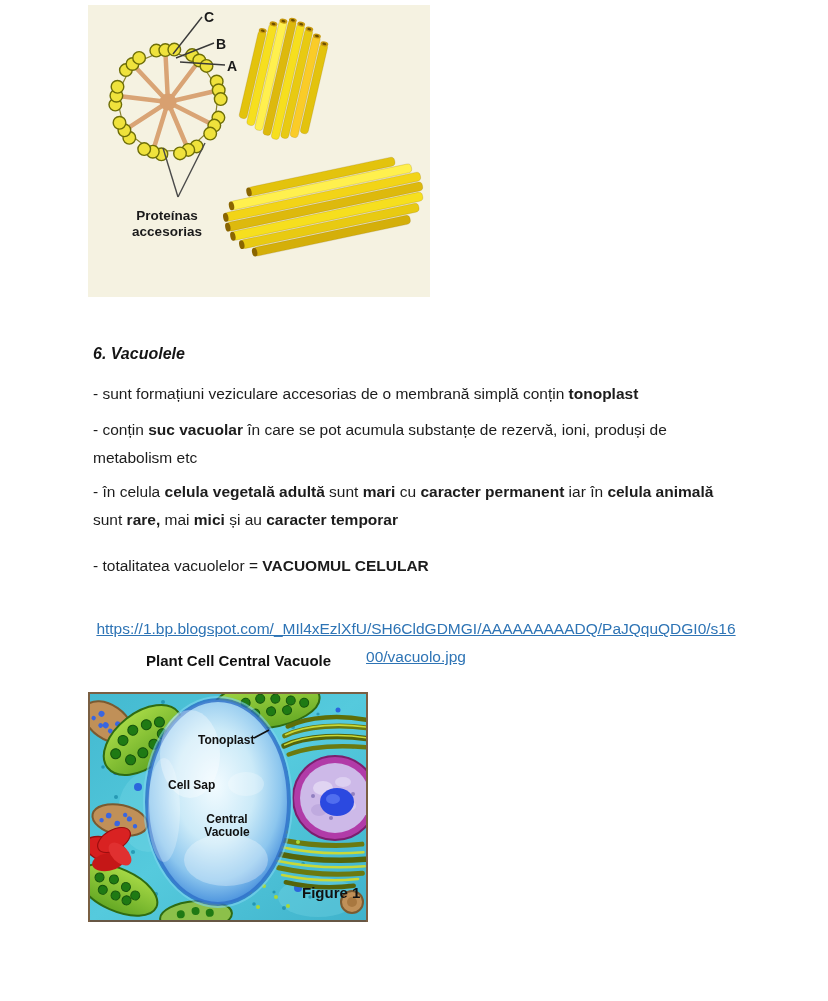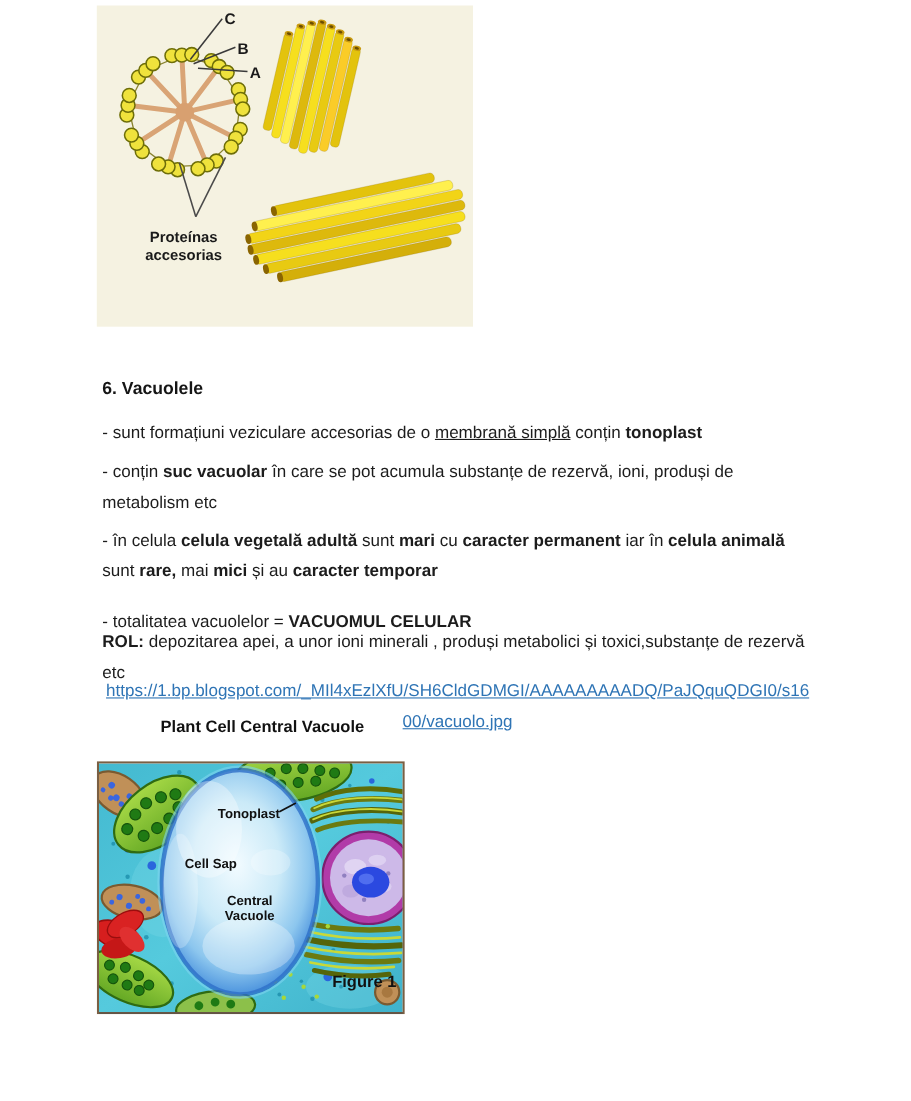--- a/index.html
+++ b/index.html
@@ -1,22 +1,22 @@
 <!DOCTYPE html>
 <html><head>
 <meta charset="utf-8">
 <style>
   html,body{margin:0;padding:0;background:#ffffff;}
   #page{position:relative;width:828px;height:1001px;background:#ffffff;overflow:hidden;
         font-family:"Liberation Sans",sans-serif;}
   .doc-text{position:absolute;left:93px;width:642px;font-size:15.5px;line-height:28px;
             color:#1c1c1c;font-weight:400;}
-  .heading{position:absolute;left:93px;font-size:16px;line-height:20px;font-weight:700;color:#151515;}
+  .heading{position:absolute;left:93px;font-size:16px;line-height:20px;font-weight:700;color:#151515;font-style:italic;}
   .seg-b{font-weight:700;}
-  .seg-u{text-decoration:underline;}
+  .seg-u{}
   #doc-link{position:absolute;left:93px;top:615px;width:646px;font-size:15.5px;line-height:28px;
             color:#2E74B5;text-decoration:underline;word-break:break-all;cursor:pointer;text-align:center;}
   #fig-top{position:absolute;left:88px;top:5px;width:342px;height:292px;background:#F5F2E1;}
   #plant-title{position:absolute;left:146px;top:652px;font-size:15px;font-weight:700;color:#111;}
   #fig-cell{position:absolute;left:88px;top:692px;width:280px;height:230px;}
   #figure1-caption{position:absolute;left:302px;top:884px;font-size:15px;font-weight:700;color:#111;}
   svg text{font-family:"Liberation Sans",sans-serif;}
 </style>
 </head>
 <body>
@@ -162,21 +162,20 @@
   <div class="heading" style="top:344px;">6. Vacuolele</div>
 
   <div class="doc-text" style="top:380px;"><span>- sunt formațiuni veziculare accesorias de o </span><span class="seg-u">membrană simplă</span><span> conțin </span><span class="seg-b">tonoplast</span></div>
 
   <div class="doc-text" style="top:416px;"><span>- conțin </span><span class="seg-b">suc vacuolar</span><span> în care se pot acumula substanțe de rezervă, ioni, produși de metabolism etc</span></div>
 
   <div class="doc-text" style="top:478px;"><span>- în celula </span><span class="seg-b">celula vegetală adultă</span><span> sunt </span><span class="seg-b">mari</span><span> cu </span><span class="seg-b">caracter permanent</span><span> iar în </span><span class="seg-b">celula animală</span><span> sunt </span><span class="seg-b">rare,</span><span> mai </span><span class="seg-b">mici</span><span> și au </span><span class="seg-b">caracter temporar</span></div>
 
   <div class="doc-text" style="top:552px;"><span>- totalitatea vacuolelor = </span><span class="seg-b">VACUOMUL CELULAR</span></div>
 
-  <div class="doc-text" style="top:570px;"><span class="seg-b">ROL:</span><span> depozitarea apei, a unor ioni minerali , produși metabolici și toxici,substanțe de rezervă etc</span></div>
 
   <a id="doc-link">https://1.bp.blogspot.com/_MIl4xEzlXfU/SH6CldGDMGI/AAAAAAAAADQ/PaJQquQDGI0/s1600/vacuolo.jpg</a>
 
   <div id="plant-title">Plant Cell Central Vacuole</div>
 
   <div id="fig-cell">
     <svg width="280" height="230" viewBox="0 0 280 230">
       <defs>
         <radialGradient id="vacGrad" cx="0.48" cy="0.42" r="0.62">
           <stop offset="0" stop-color="#F2FBFF"></stop>

